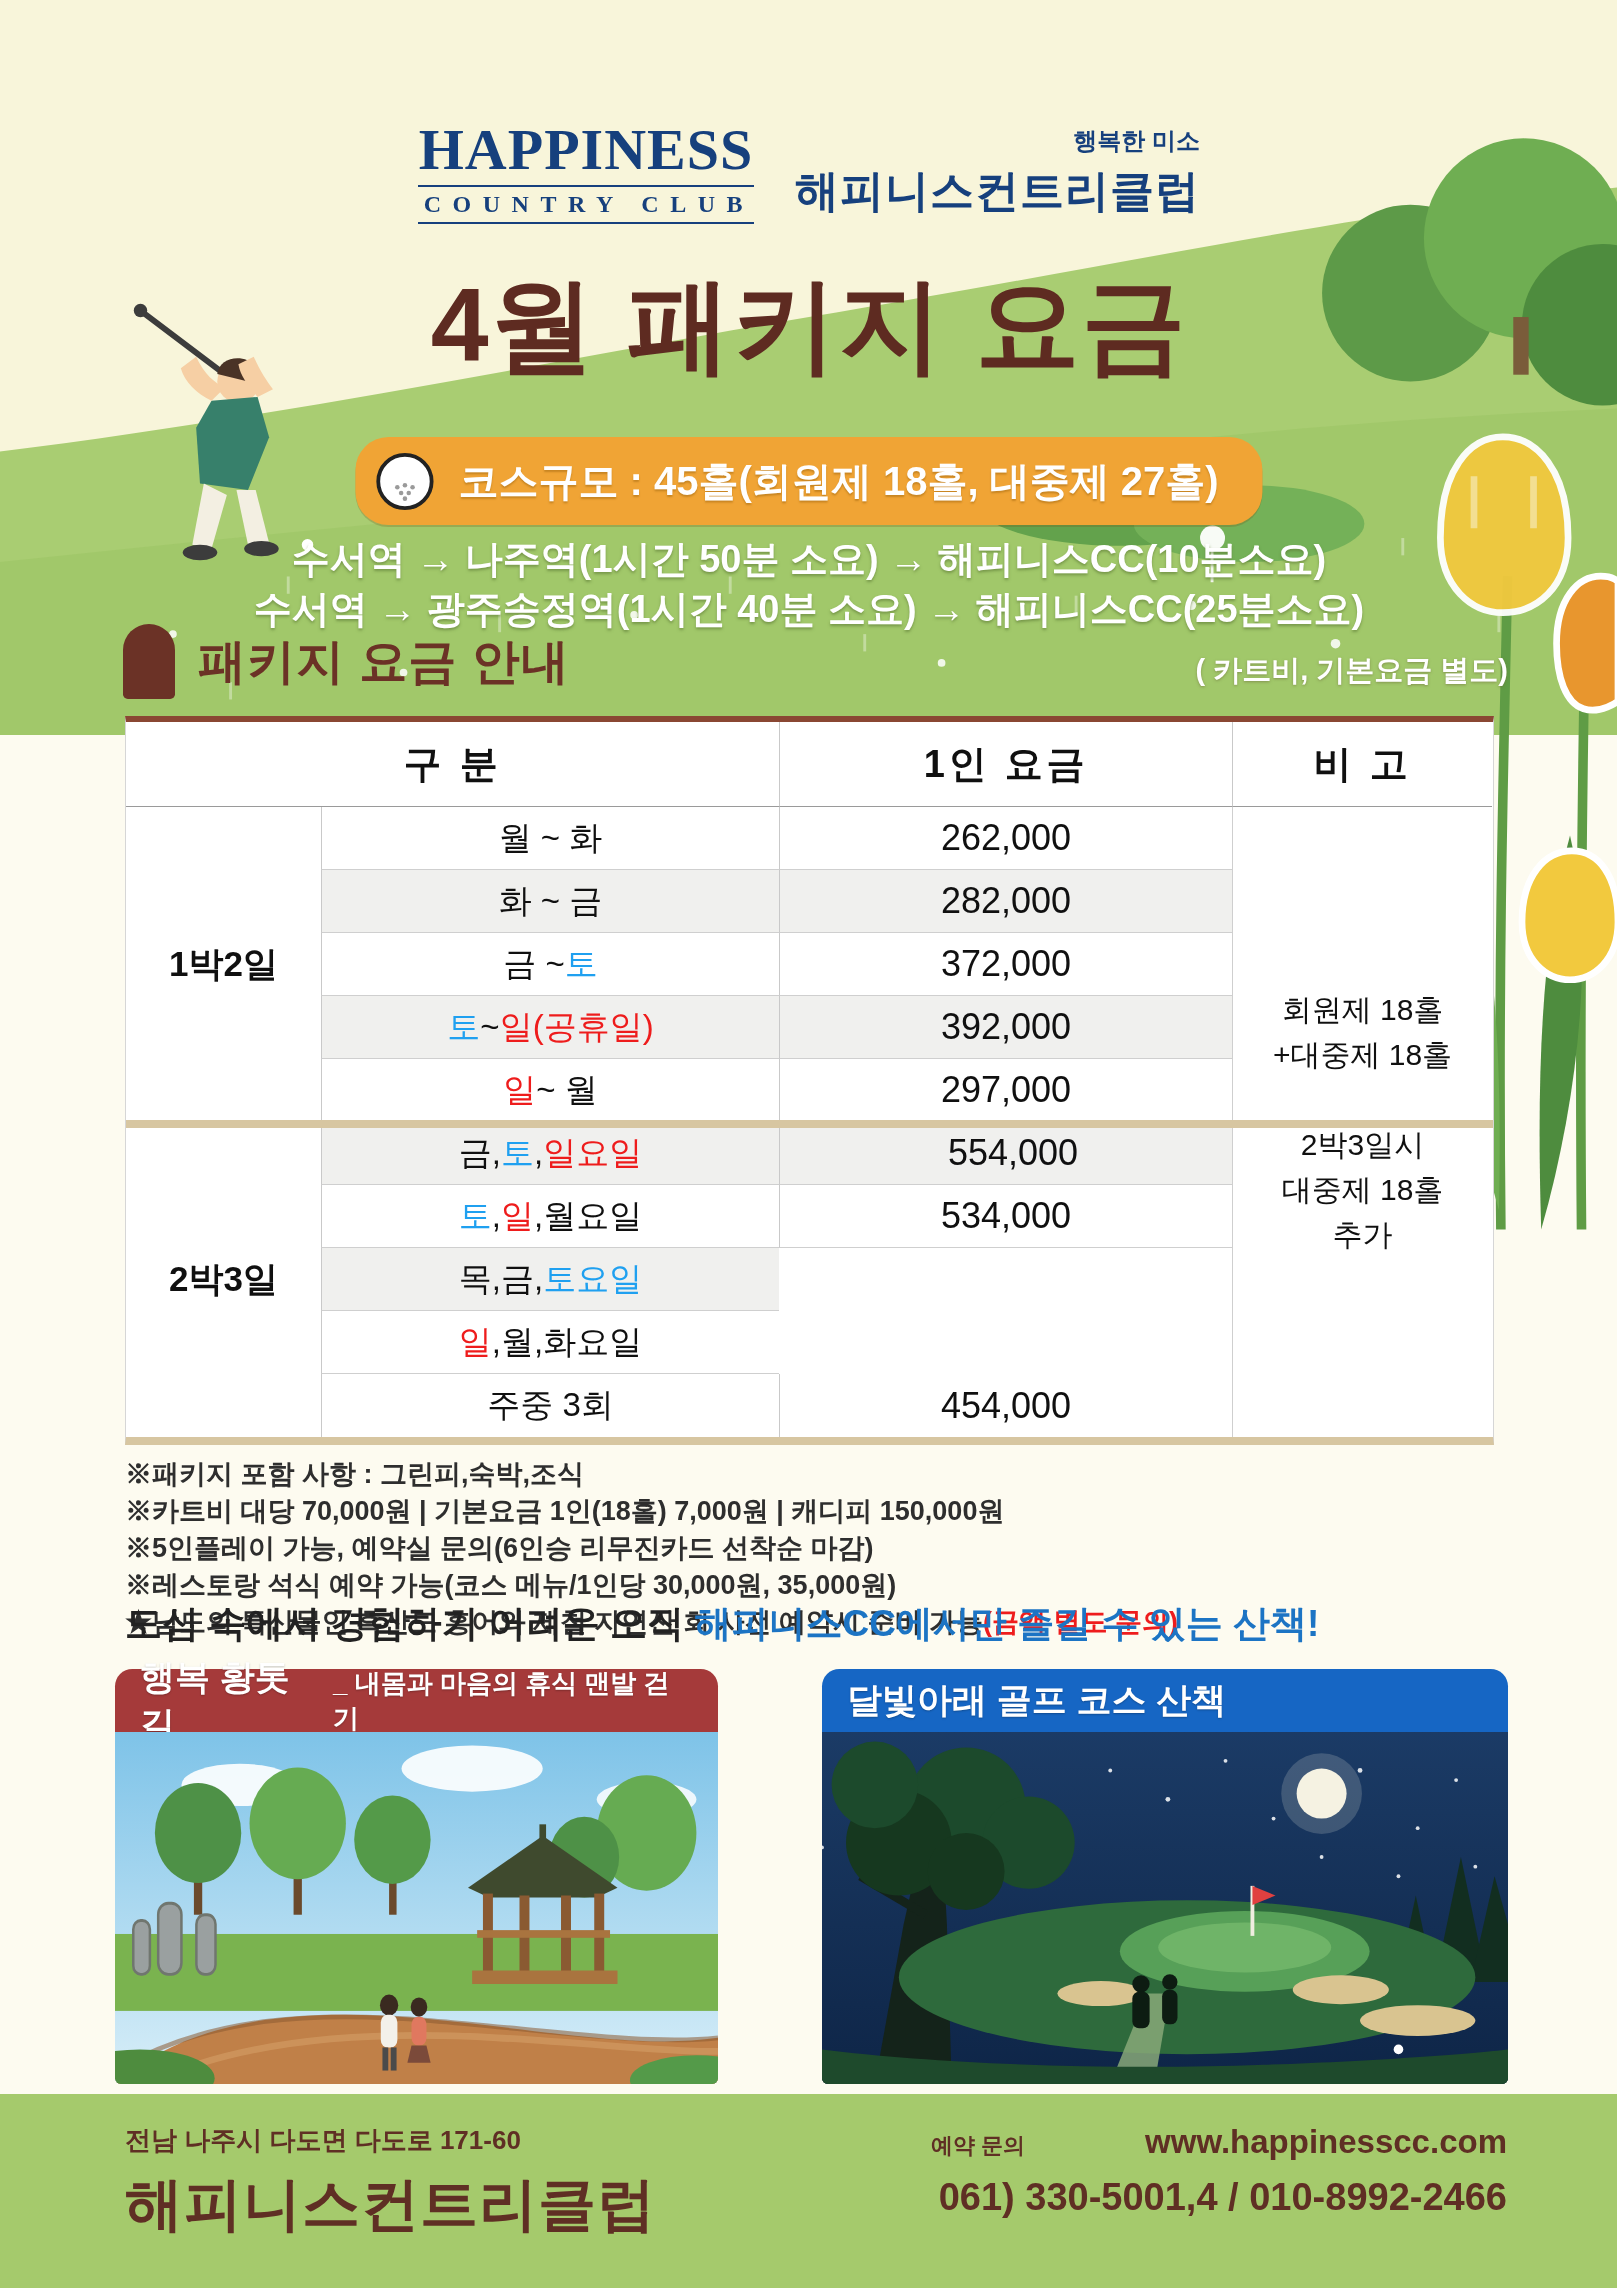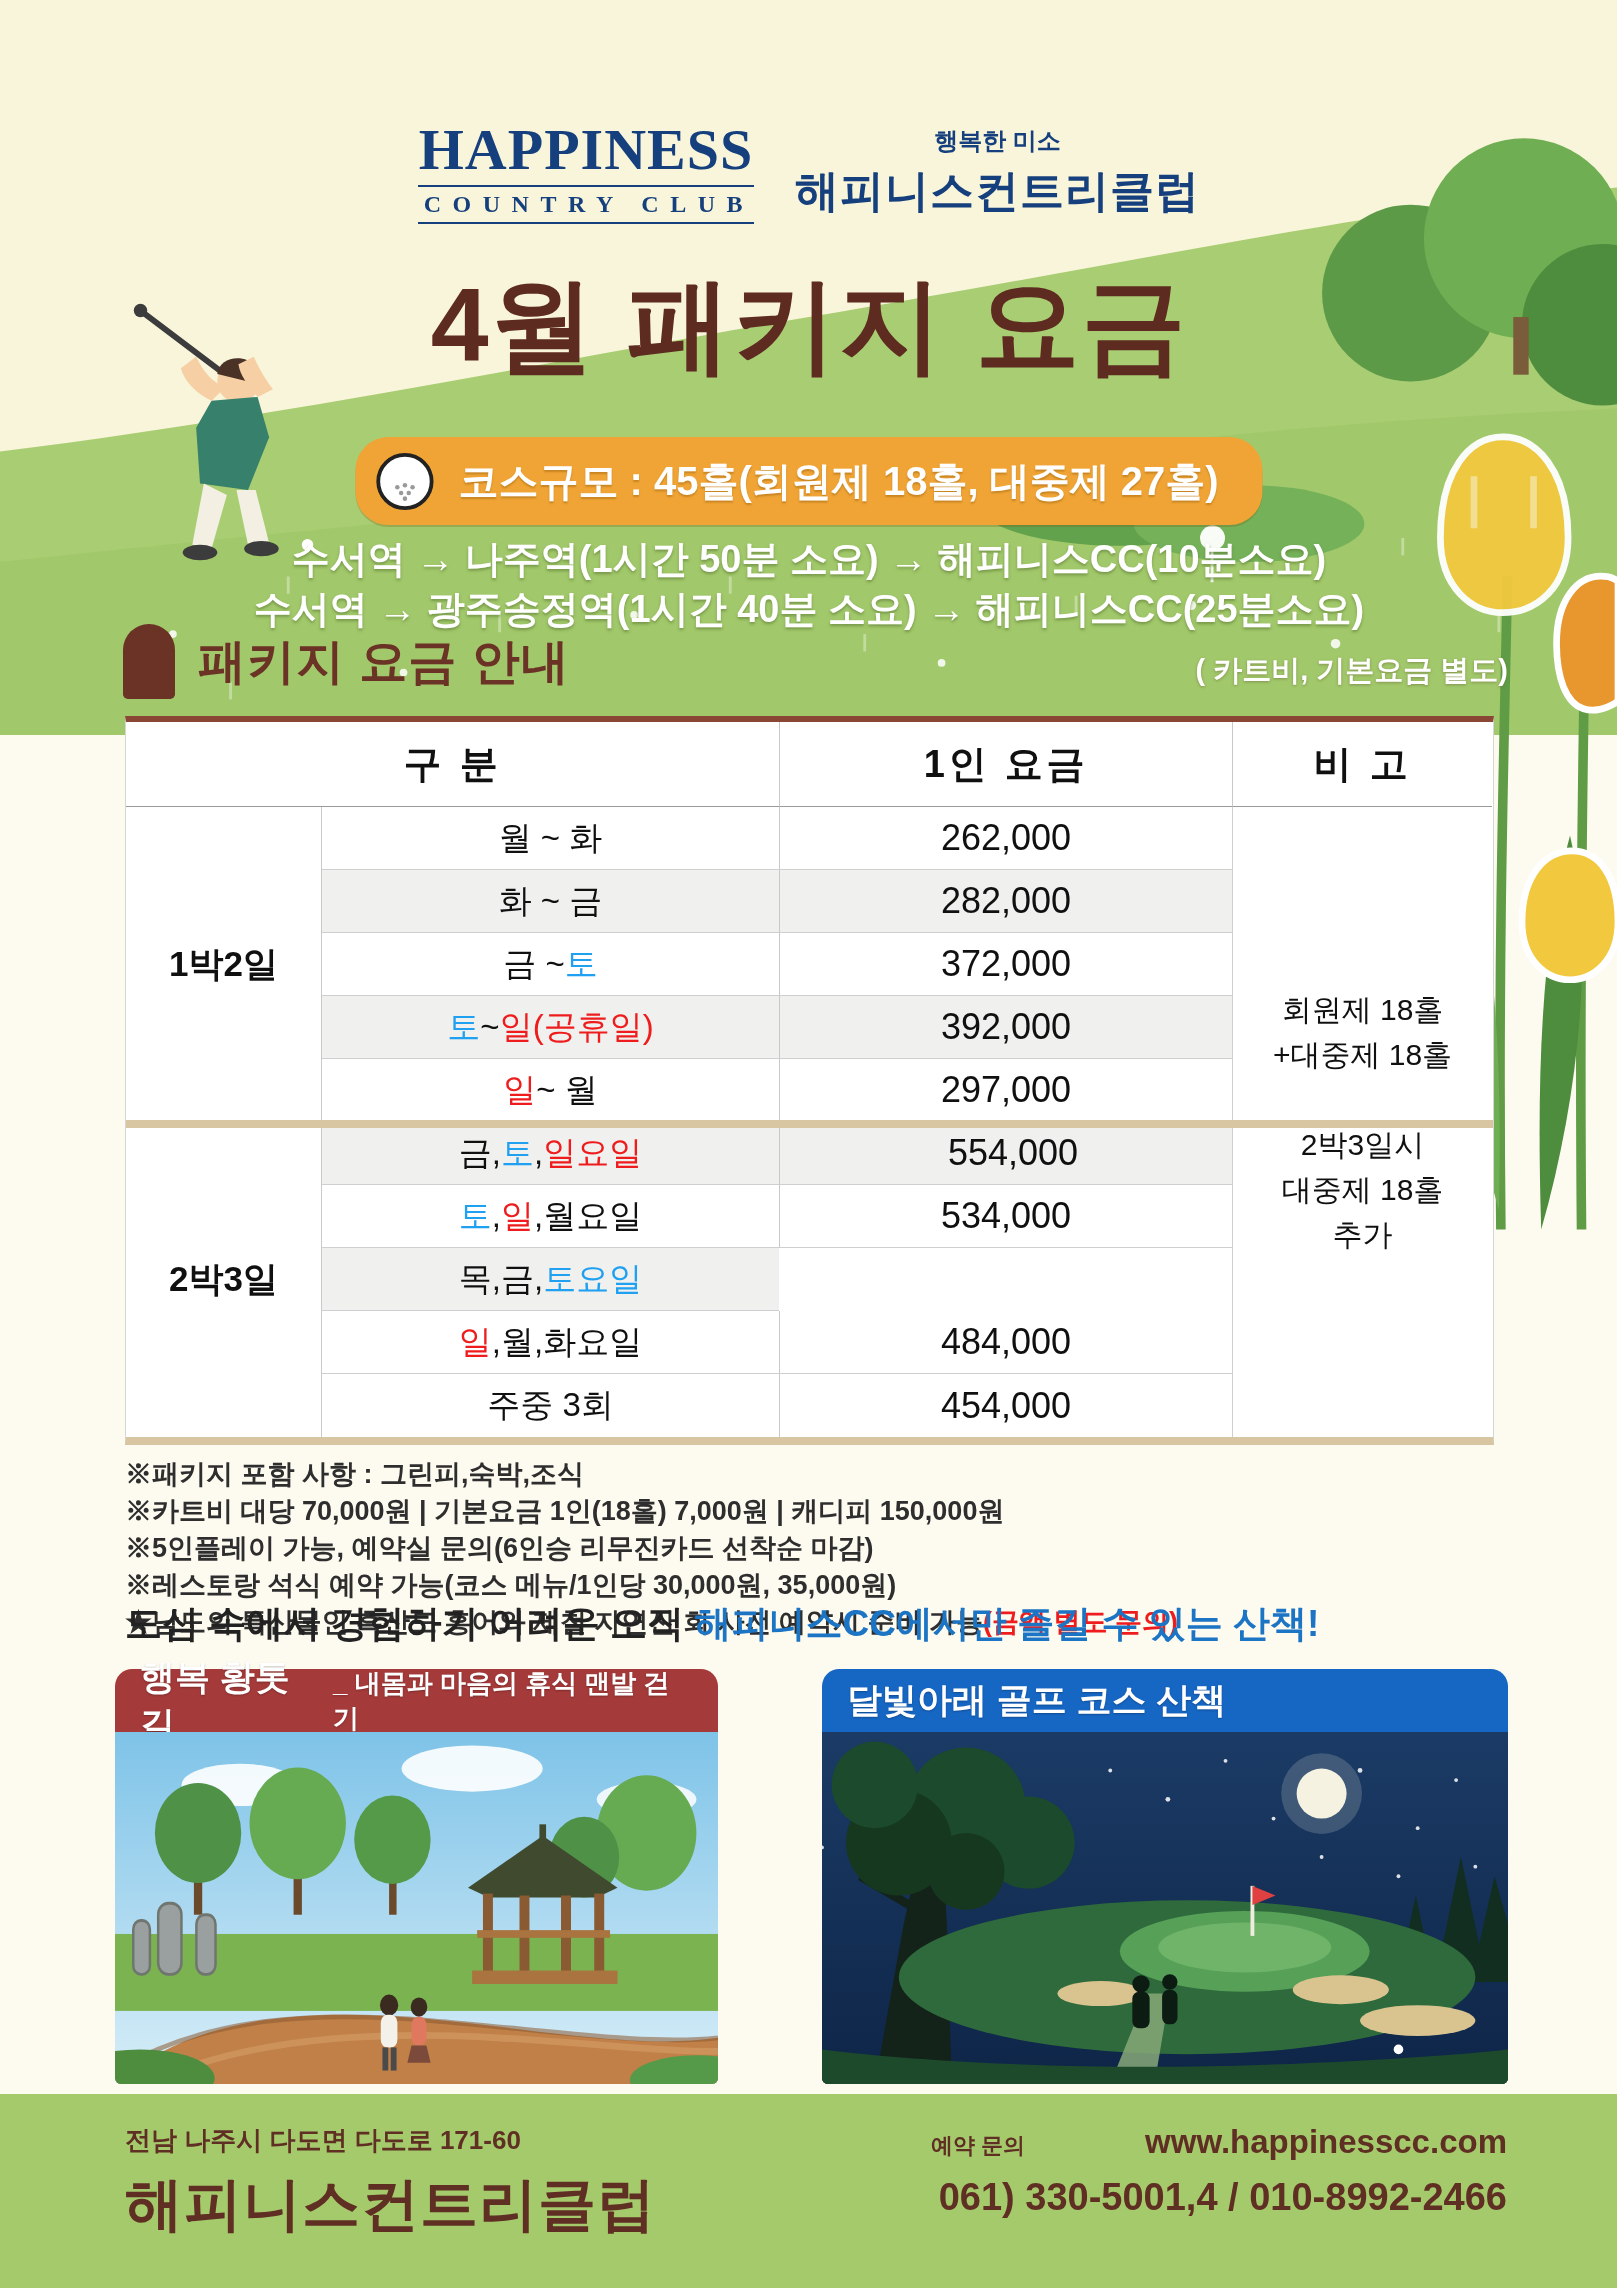--- a/index.html
+++ b/index.html
@@ -14,21 +14,21 @@
 
   
   .logo-wrap{position:absolute;top:121px;left:0;right:0;display:flex;justify-content:center;
              align-items:center;gap:41px;z-index:2;}
   .logo-en{color:#16407d;text-align:center;}
   .logo-happiness{font-family:"Liberation Serif",serif;font-size:58px;font-weight:700;
                   letter-spacing:1px;line-height:1;}
   .logo-country{display:block;margin-top:5.8px;border-top:2.9px solid #16407d;border-bottom:2.9px solid #16407d;
                 font-family:"Liberation Serif",serif;font-size:24px;font-weight:600;letter-spacing:11.5px;
                 padding:3.8px 0 4.8px 5.8px;}
-  .logo-kr{color:#16407d;text-align:center;}
+  .logo-kr{color:#16407d;text-align:right;}
   .logo-slogan{font-size:24px;font-weight:700;margin-bottom:4.8px;}
   .logo-brand{font-size:44px;font-weight:900;letter-spacing:1px;}
 
   
   .main-title{position:absolute;top:257px;left:0;right:0;text-align:center;z-index:2;
               font-size:104px;font-weight:900;color:#5e2b21;letter-spacing:1.9px;}
   .course-banner{position:absolute;top:437px;left:50%;transform:translateX(-50%);z-index:2;
                  background:#f0a435;border-radius:33px;height:88px;display:flex;align-items:center;
                  padding:0 44px 0 19px;gap:23px;box-shadow:0 1.9px 0 rgba(120,80,20,.25);}
   .banner-text{font-size:40px;font-weight:800;color:#fff;white-space:nowrap;
@@ -249,21 +249,20 @@
         </div>
         <div class="cell price bl" style="grid-area: 8 / 3;">534,000</div>
         <div class="cell day bl shade" style="grid-area: 9 / 2;">
           <span>목,금,</span>
           <span class="day-sat">토요일</span>
         </div>
         <div class="cell day bl" style="grid-area: 10 / 2;">
           <span class="day-sun">일</span>
           <span>,월,화요일</span>
         </div>
-        <div class="cell price bl" style="grid-area: 10 / 3;">484,000</div>
         <div class="cell day bl last" style="grid-area: 11 / 2;">
           <span>주중 3회</span>
         </div>
         <div class="cell price bl last" style="grid-area: 11 / 3;">454,000</div>
         <div class="note-cell" style="grid-area: 2 / 4 / 12;">
           <div>회원제 18홀</div>
           <div>+대중제 18홀</div>
           <div>&nbsp;</div>
           <div>2박3일시</div>
           <div>대중제 18홀</div>

